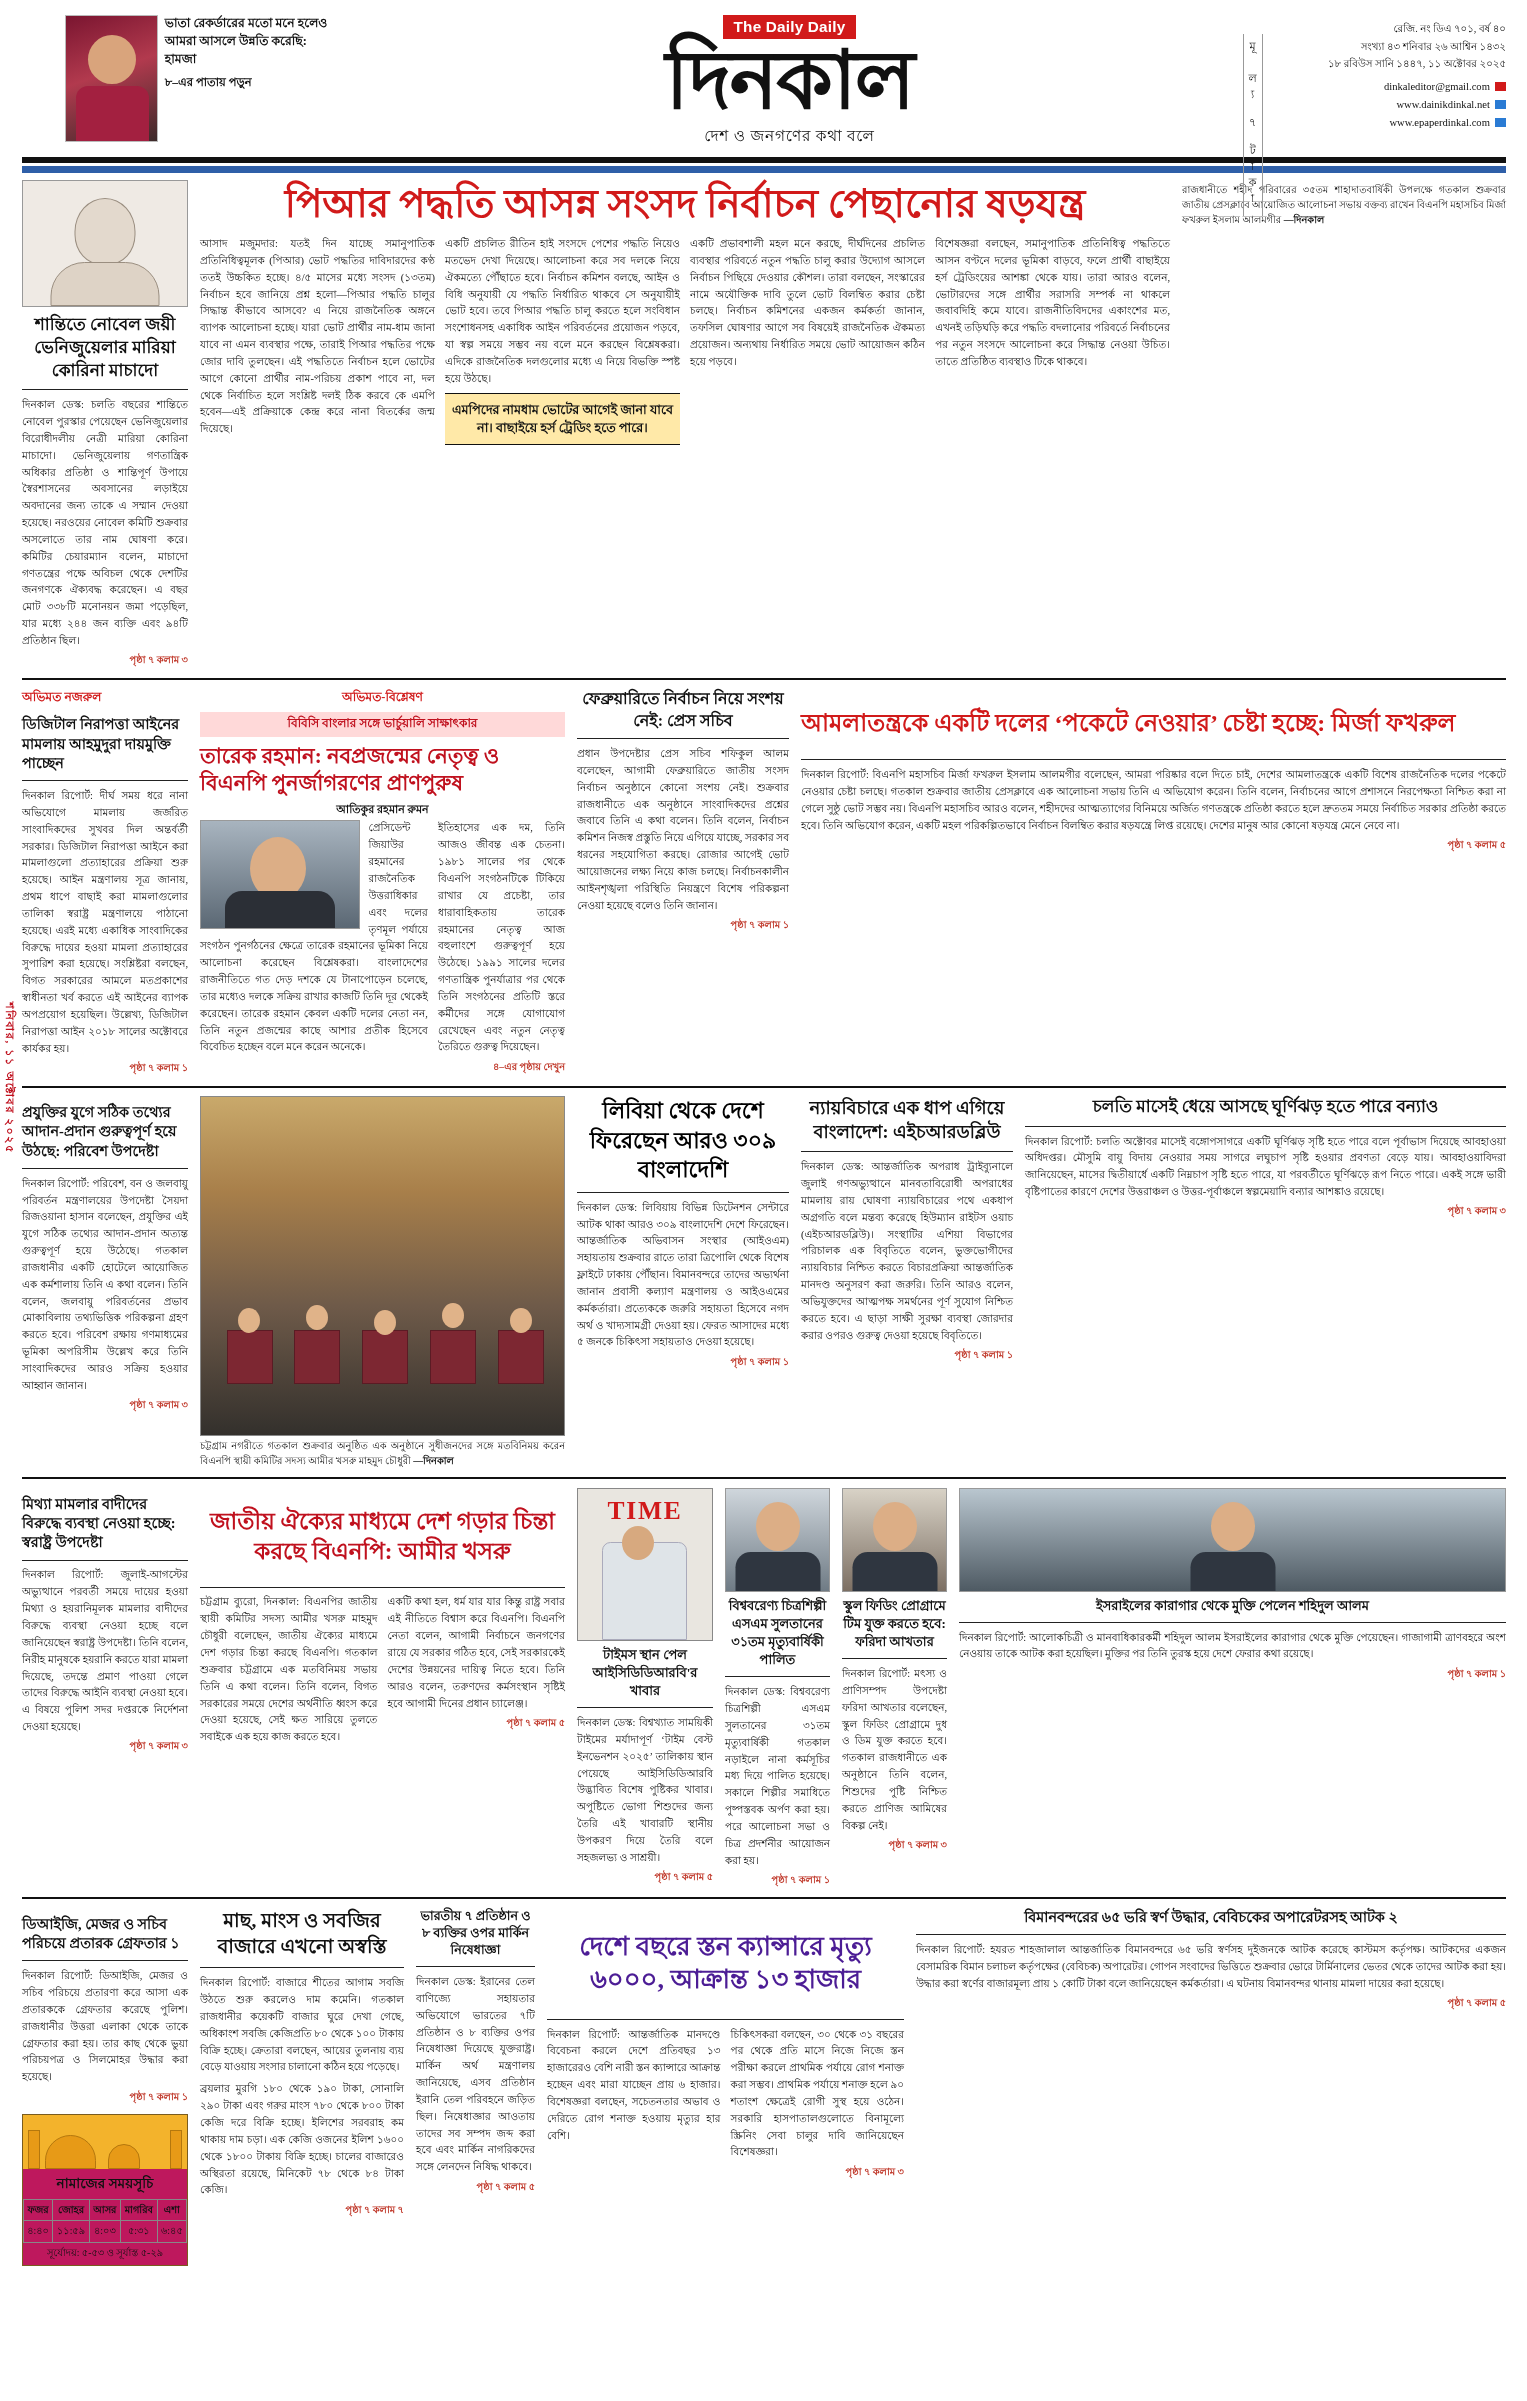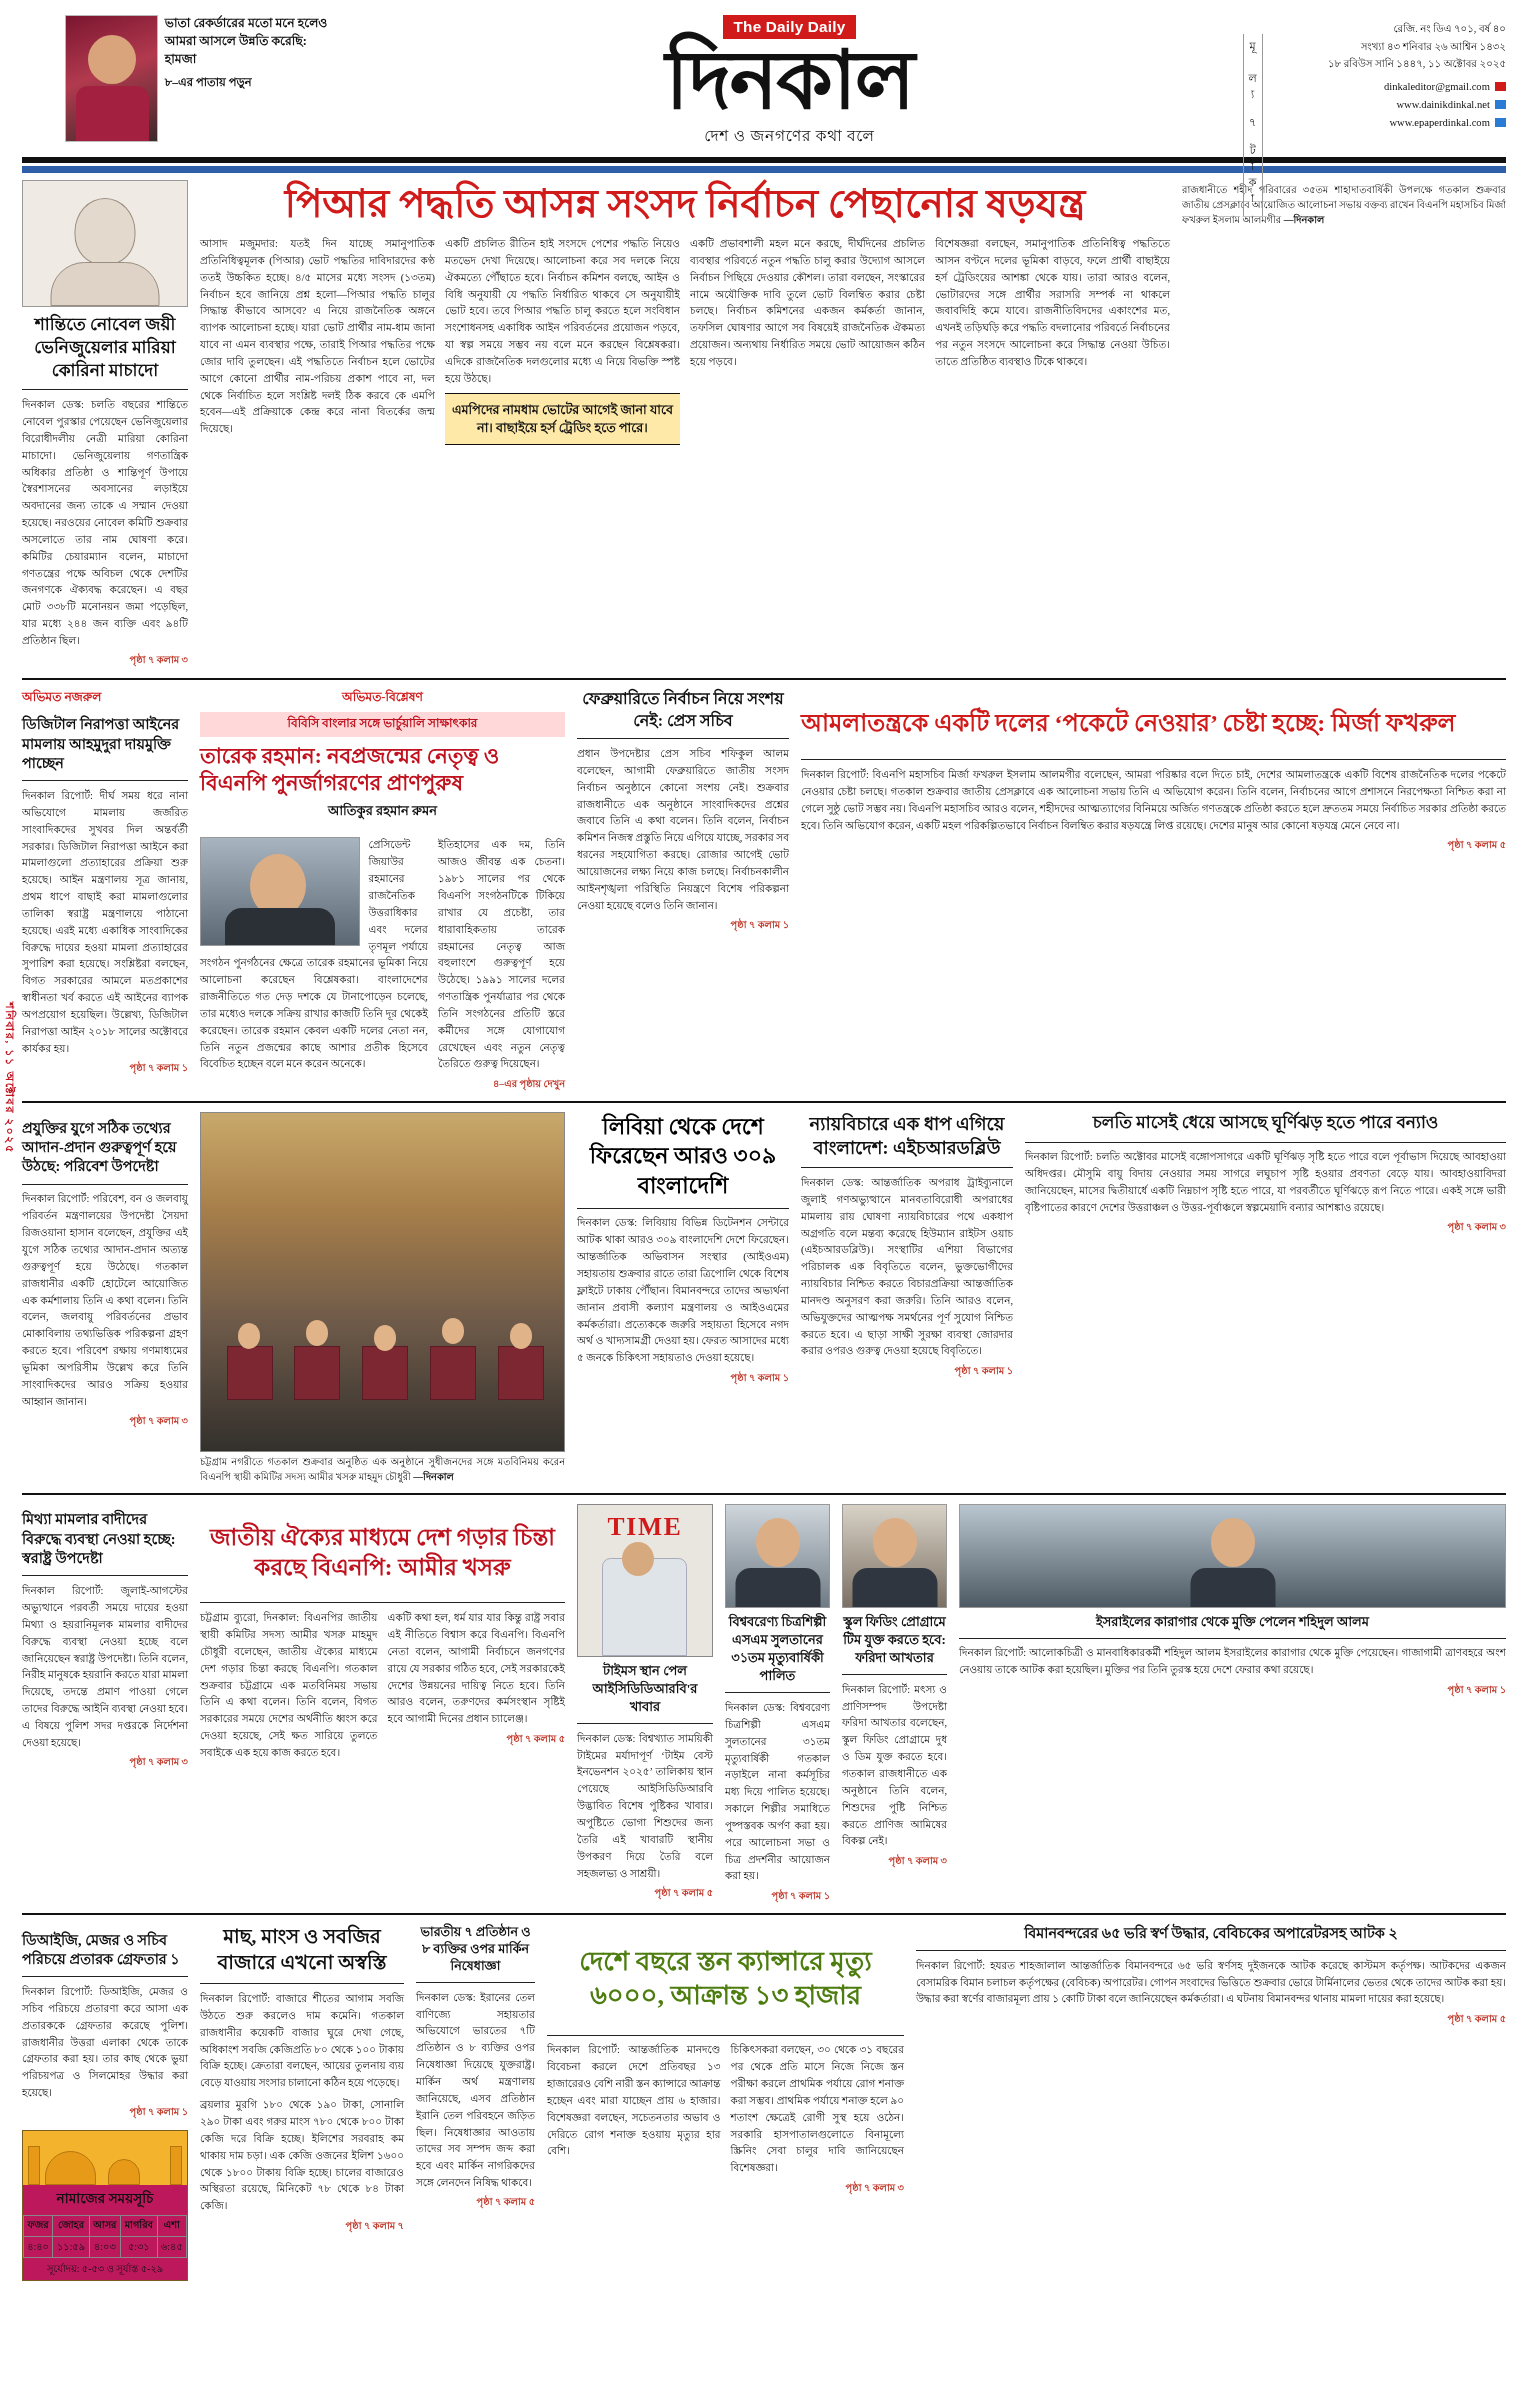--- a/index.html
+++ b/index.html
@@ -86,21 +86,21 @@
   .cap { font-size:9.8px; line-height:1.5; margin-top:3.4px; text-align:justify; }
   .cap .src { font-weight:bold; }
 
   
   .band2 { display:flex; gap:12px; margin-top:8.5px; }
   .b2-c1 { width:166px; }
   .kicker { color:#d11a1a; font-weight:bold; font-size:12.3px; margin-bottom:3.4px;}
   .b2-c2 { width:365px; }
   .bbc-kick { background:#ffd9d9; color:#c0111e; font-weight:bold; font-size:12px; text-align:center; padding:2.5px; }
   .bbc-hl { color:#c0111e; font-size:21px; font-weight:bold; line-height:1.3; margin:6px 0 4.2px; }
-  .bbc-auth { text-align:center; font-weight:bold; font-size:13px; margin-bottom:15px; }
+  .bbc-auth { text-align:center; font-weight:bold; font-size:11px; margin-bottom:0; }
   .bbc-photo{ width:160px; height:109px; float:left; margin:0 8.5px 5.1px 0; border:0.8px solid #999;
     background:linear-gradient(180deg,#a8b4bf,#5b6874); position:relative; overflow:hidden;}
   .bbc-photo:before{content:"";position:absolute;left:49px;top:15.3px;width:56px;height:63px;border-radius:50%;background:#dcae86;}
   .bbc-photo:after{content:"";position:absolute;left:24px;bottom:0;width:110px;height:37px;border-radius:17px 17px 0 0;background:#2b2f36;}
   .b2-c3 { width:212px; }
   .b2-c4 { flex:1; }
   .big-hl-red { color:#d11a1a; font-size:24px; font-weight:bold; line-height:1.3; }
   .mini-hl { font-size:16px; font-weight:bold; line-height:1.35; text-align:center;}
 
   
@@ -136,21 +136,21 @@
   .b4-c5 { width:105px;}
   .b4-c6 { flex:1;}
 
   
   .band5 { display:flex; gap:12px; margin-top:8.5px; }
   .b5-c1 { width:166px; }
   .b5-c2 { width:204px; }
   .b5-c3 { width:119px; }
   .b5-c4 { width:357px; }
   .b5-c5 { flex:1; }
-  .b5-hl { font-size:26px; color:#4d7c0f; font-weight:bold; line-height:1.3; text-align:center;}
+  .b5-hl { font-size:26px; color:#4c1d95; font-weight:bold; line-height:1.3; text-align:center;}
   .prayer {
     border:1.7px solid #7a5c1e; margin-top:8.5px; background:#be185d;
   }
   .prayer-top { height:54px; background:#f3b32c; position:relative; overflow:hidden;}
   .dome { position:absolute; bottom:0; background:#e79a17; border:0.8px solid #b4770d;}
   .prayer-title { text-align:center; font-weight:bold; font-size:13.6px; padding:3.4px 0; }
   .prayer table { width:100%; border-collapse:collapse; font-size:9.8px; }
   .prayer th, .prayer td { border:0.8px solid #888; text-align:center; padding:1.7px 0.8px;}
   .prayer .sun { font-size:9.8px; padding:2.5px 3.4px; text-align:center; }
 

